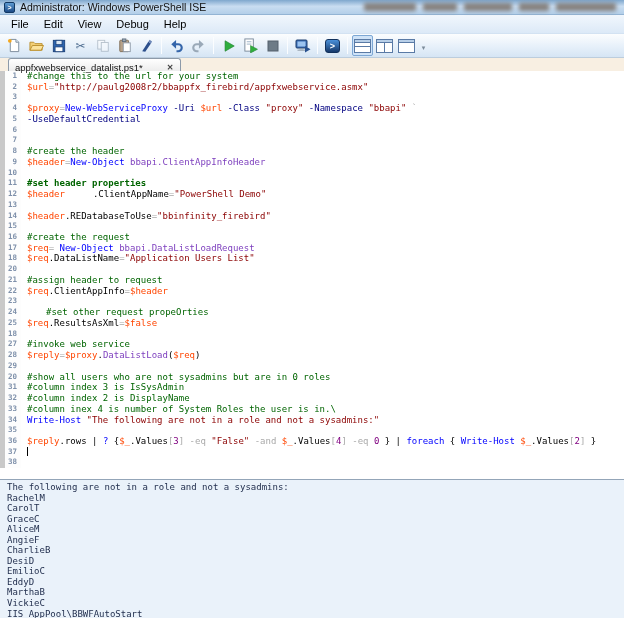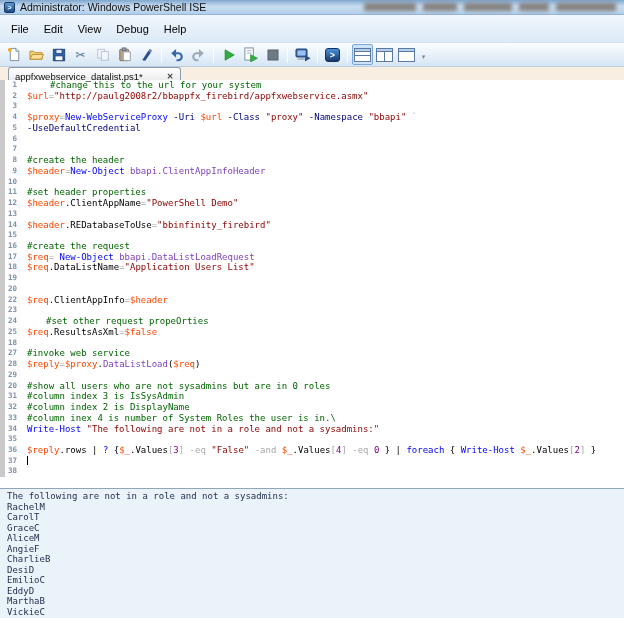--- a/index.html
+++ b/index.html
@@ -19,21 +19,21 @@
     width:11px; height:11px; border-radius:2px; flex:0 0 11px;
     background:linear-gradient(#5d9bd3,#1c4a86); border:1px solid #123863;
     color:#fff; font-size:7px; font-weight:bold; line-height:9px; text-align:center;
   }
   .title-text { font-size:10.5px; color:#101010; margin-left:5px; white-space:nowrap; }
   .watermark { position:absolute; right:8px; top:3px; display:flex; gap:7px; filter:blur(2.2px); opacity:.75; }
   .watermark i { display:block; height:8px; background:#6f6257; border-radius:1px; }
 
   
   .menubar {
-    height:28px; display:flex; align-items:center; padding-left:4px;
+    height:19px; display:flex; align-items:center; padding-left:4px;
     background:linear-gradient(#f1f7fd,#dcE9f7);
     border-bottom:1px solid #d3e2f2;
   }
   .menu-item { font-size:11px; color:#000; padding:2px 8px 2px 7px; cursor:default; }
 
   
   .toolbar {
     height:24px; display:flex; align-items:center; padding-left:4px; gap:1px;
     background:linear-gradient(#fcfdfe,#e6f0fa 55%,#d6e5f4);
     border-bottom:1px solid #bccddd;
@@ -219,40 +219,40 @@
 </div>
 
 <div class="tabstrip">
   <div class="tab">
     <span>appfxwebservice_datalist.ps1*</span>
     <span class="tab-close">✕</span>
   </div>
 </div>
 
 <div class="editor">
-    <div class="code-line"><span class="ln">1</span><span class="code"><span style="color: rgb(0, 100, 0); margin-left: 23px;">#change this to the url for your system</span></span></div>
+    <div class="code-line"><span class="ln">1</span><span class="code"><span style="color: rgb(0, 100, 0);">#change this to the url for your system</span></span></div>
     <div class="code-line"><span class="ln">2</span><span class="code"><span style="color: rgb(255, 69, 0);">$url</span><span style="color: rgb(169, 169, 169);">=</span><span style="color: rgb(139, 0, 0);">"http://paulg2008r2/bbappfx_firebird/appfxwebservice.asmx"</span></span></div>
     <div class="code-line"><span class="ln">3</span><span class="code"></span></div>
     <div class="code-line"><span class="ln">4</span><span class="code"><span style="color: rgb(255, 69, 0);">$proxy</span><span style="color: rgb(169, 169, 169);">=</span><span style="color: rgb(0, 0, 255);">New-WebServiceProxy</span><span style="color: rgb(0, 0, 0);"> </span><span style="color: rgb(0, 0, 128);">-Uri</span><span style="color: rgb(0, 0, 0);"> </span><span style="color: rgb(255, 69, 0);">$url</span><span style="color: rgb(0, 0, 0);"> </span><span style="color: rgb(0, 0, 128);">-Class</span><span style="color: rgb(0, 0, 0);"> </span><span style="color: rgb(139, 0, 0);">"proxy"</span><span style="color: rgb(0, 0, 0);"> </span><span style="color: rgb(0, 0, 128);">-Namespace</span><span style="color: rgb(0, 0, 0);"> </span><span style="color: rgb(139, 0, 0);">"bbapi"</span><span style="color: rgb(0, 0, 0);"> </span><span style="color: rgb(169, 169, 169);">`</span></span></div>
     <div class="code-line"><span class="ln">5</span><span class="code"><span style="color: rgb(0, 0, 128);">-UseDefaultCredential</span></span></div>
     <div class="code-line"><span class="ln">6</span><span class="code"></span></div>
     <div class="code-line"><span class="ln">7</span><span class="code"></span></div>
     <div class="code-line"><span class="ln">8</span><span class="code"><span style="color: rgb(0, 100, 0);">#create the header</span></span></div>
     <div class="code-line"><span class="ln">9</span><span class="code"><span style="color: rgb(255, 69, 0);">$header</span><span style="color: rgb(169, 169, 169);">=</span><span style="color: rgb(0, 0, 255);">New-Object</span><span style="color: rgb(0, 0, 0);"> </span><span style="color: rgb(125, 63, 190);">bbapi.ClientAppInfoHeader</span></span></div>
     <div class="code-line"><span class="ln">10</span><span class="code"></span></div>
-    <div class="code-line"><span class="ln">11</span><span class="code"><span style="color: rgb(0, 100, 0);">#set header properties</span></span></div>
-    <div class="code-line"><span class="ln">12</span><span class="code"><span style="color: rgb(255, 69, 0);">$header</span><span style="color: rgb(0, 0, 0);">.ClientAppName</span><span style="color: rgb(169, 169, 169);">=</span><span style="color: rgb(139, 0, 0);">"PowerShell Demo"</span></span></div>
+    <div class="code-line"><span class="ln">11</span><span class="code"><span style="color: rgb(0, 100, 0); font-weight: bold;">#set header properties</span></span></div>
+    <div class="code-line"><span class="ln">12</span><span class="code"><span style="color: rgb(255, 69, 0);">$header</span><span style="color: rgb(0, 0, 0); margin-left: 28px;">.ClientAppName</span><span style="color: rgb(169, 169, 169);">=</span><span style="color: rgb(139, 0, 0);">"PowerShell Demo"</span></span></div>
     <div class="code-line"><span class="ln">13</span><span class="code"></span></div>
     <div class="code-line"><span class="ln">14</span><span class="code"><span style="color: rgb(255, 69, 0);">$header</span><span style="color: rgb(0, 0, 0);">.REDatabaseToUse</span><span style="color: rgb(169, 169, 169);">=</span><span style="color: rgb(139, 0, 0);">"bbinfinity_firebird"</span></span></div>
     <div class="code-line"><span class="ln">15</span><span class="code"></span></div>
     <div class="code-line"><span class="ln">16</span><span class="code"><span style="color: rgb(0, 100, 0);">#create the request</span></span></div>
     <div class="code-line"><span class="ln">17</span><span class="code"><span style="color: rgb(255, 69, 0);">$req</span><span style="color: rgb(169, 169, 169);">=</span><span style="color: rgb(0, 0, 0);"> </span><span style="color: rgb(0, 0, 255);">New-Object</span><span style="color: rgb(0, 0, 0);"> </span><span style="color: rgb(125, 63, 190);">bbapi.DataListLoadRequest</span></span></div>
     <div class="code-line"><span class="ln">18</span><span class="code"><span style="color: rgb(255, 69, 0);">$req</span><span style="color: rgb(0, 0, 0);">.DataListName</span><span style="color: rgb(169, 169, 169);">=</span><span style="color: rgb(139, 0, 0);">"Application Users List"</span></span></div>
-    <div class="code-line"><span class="ln">19</span><span class="code"></span></div>
     <div class="code-line"><span class="ln">20</span><span class="code"></span></div>
+    <div class="code-line"><span class="ln">21</span><span class="code"><span style="color: rgb(0, 100, 0);">#assign header to request</span></span></div>
     <div class="code-line"><span class="ln">22</span><span class="code"><span style="color: rgb(255, 69, 0);">$req</span><span style="color: rgb(0, 0, 0);">.ClientAppInfo</span><span style="color: rgb(169, 169, 169);">=</span><span style="color: rgb(255, 69, 0);">$header</span></span></div>
     <div class="code-line"><span class="ln">23</span><span class="code"></span></div>
     <div class="code-line"><span class="ln">24</span><span class="code"><span style="color: rgb(0, 100, 0); margin-left: 19px;">#set other request propeOrties</span></span></div>
     <div class="code-line"><span class="ln">25</span><span class="code"><span style="color: rgb(255, 69, 0);">$req</span><span style="color: rgb(0, 0, 0);">.ResultsAsXml</span><span style="color: rgb(169, 169, 169);">=</span><span style="color: rgb(255, 69, 0);">$false</span></span></div>
     <div class="code-line"><span class="ln">18</span><span class="code"></span></div>
     <div class="code-line"><span class="ln">27</span><span class="code"><span style="color: rgb(0, 100, 0);">#invoke web service</span></span></div>
     <div class="code-line"><span class="ln">28</span><span class="code"><span style="color: rgb(255, 69, 0);">$reply</span><span style="color: rgb(169, 169, 169);">=</span><span style="color: rgb(255, 69, 0);">$proxy</span><span style="color: rgb(0, 0, 0);">.</span><span style="color: rgb(125, 63, 190);">DataListLoad</span><span style="color: rgb(0, 0, 0);">(</span><span style="color: rgb(255, 69, 0);">$req</span><span style="color: rgb(0, 0, 0);">)</span></span></div>
     <div class="code-line"><span class="ln">29</span><span class="code"></span></div>
     <div class="code-line"><span class="ln">20</span><span class="code"><span style="color: rgb(0, 100, 0);">#show all users who are not sysadmins but are in 0 roles</span></span></div>
     <div class="code-line"><span class="ln">31</span><span class="code"><span style="color: rgb(0, 100, 0); text-align: center;">#column index 3 is IsSysAdmin</span></span></div>

